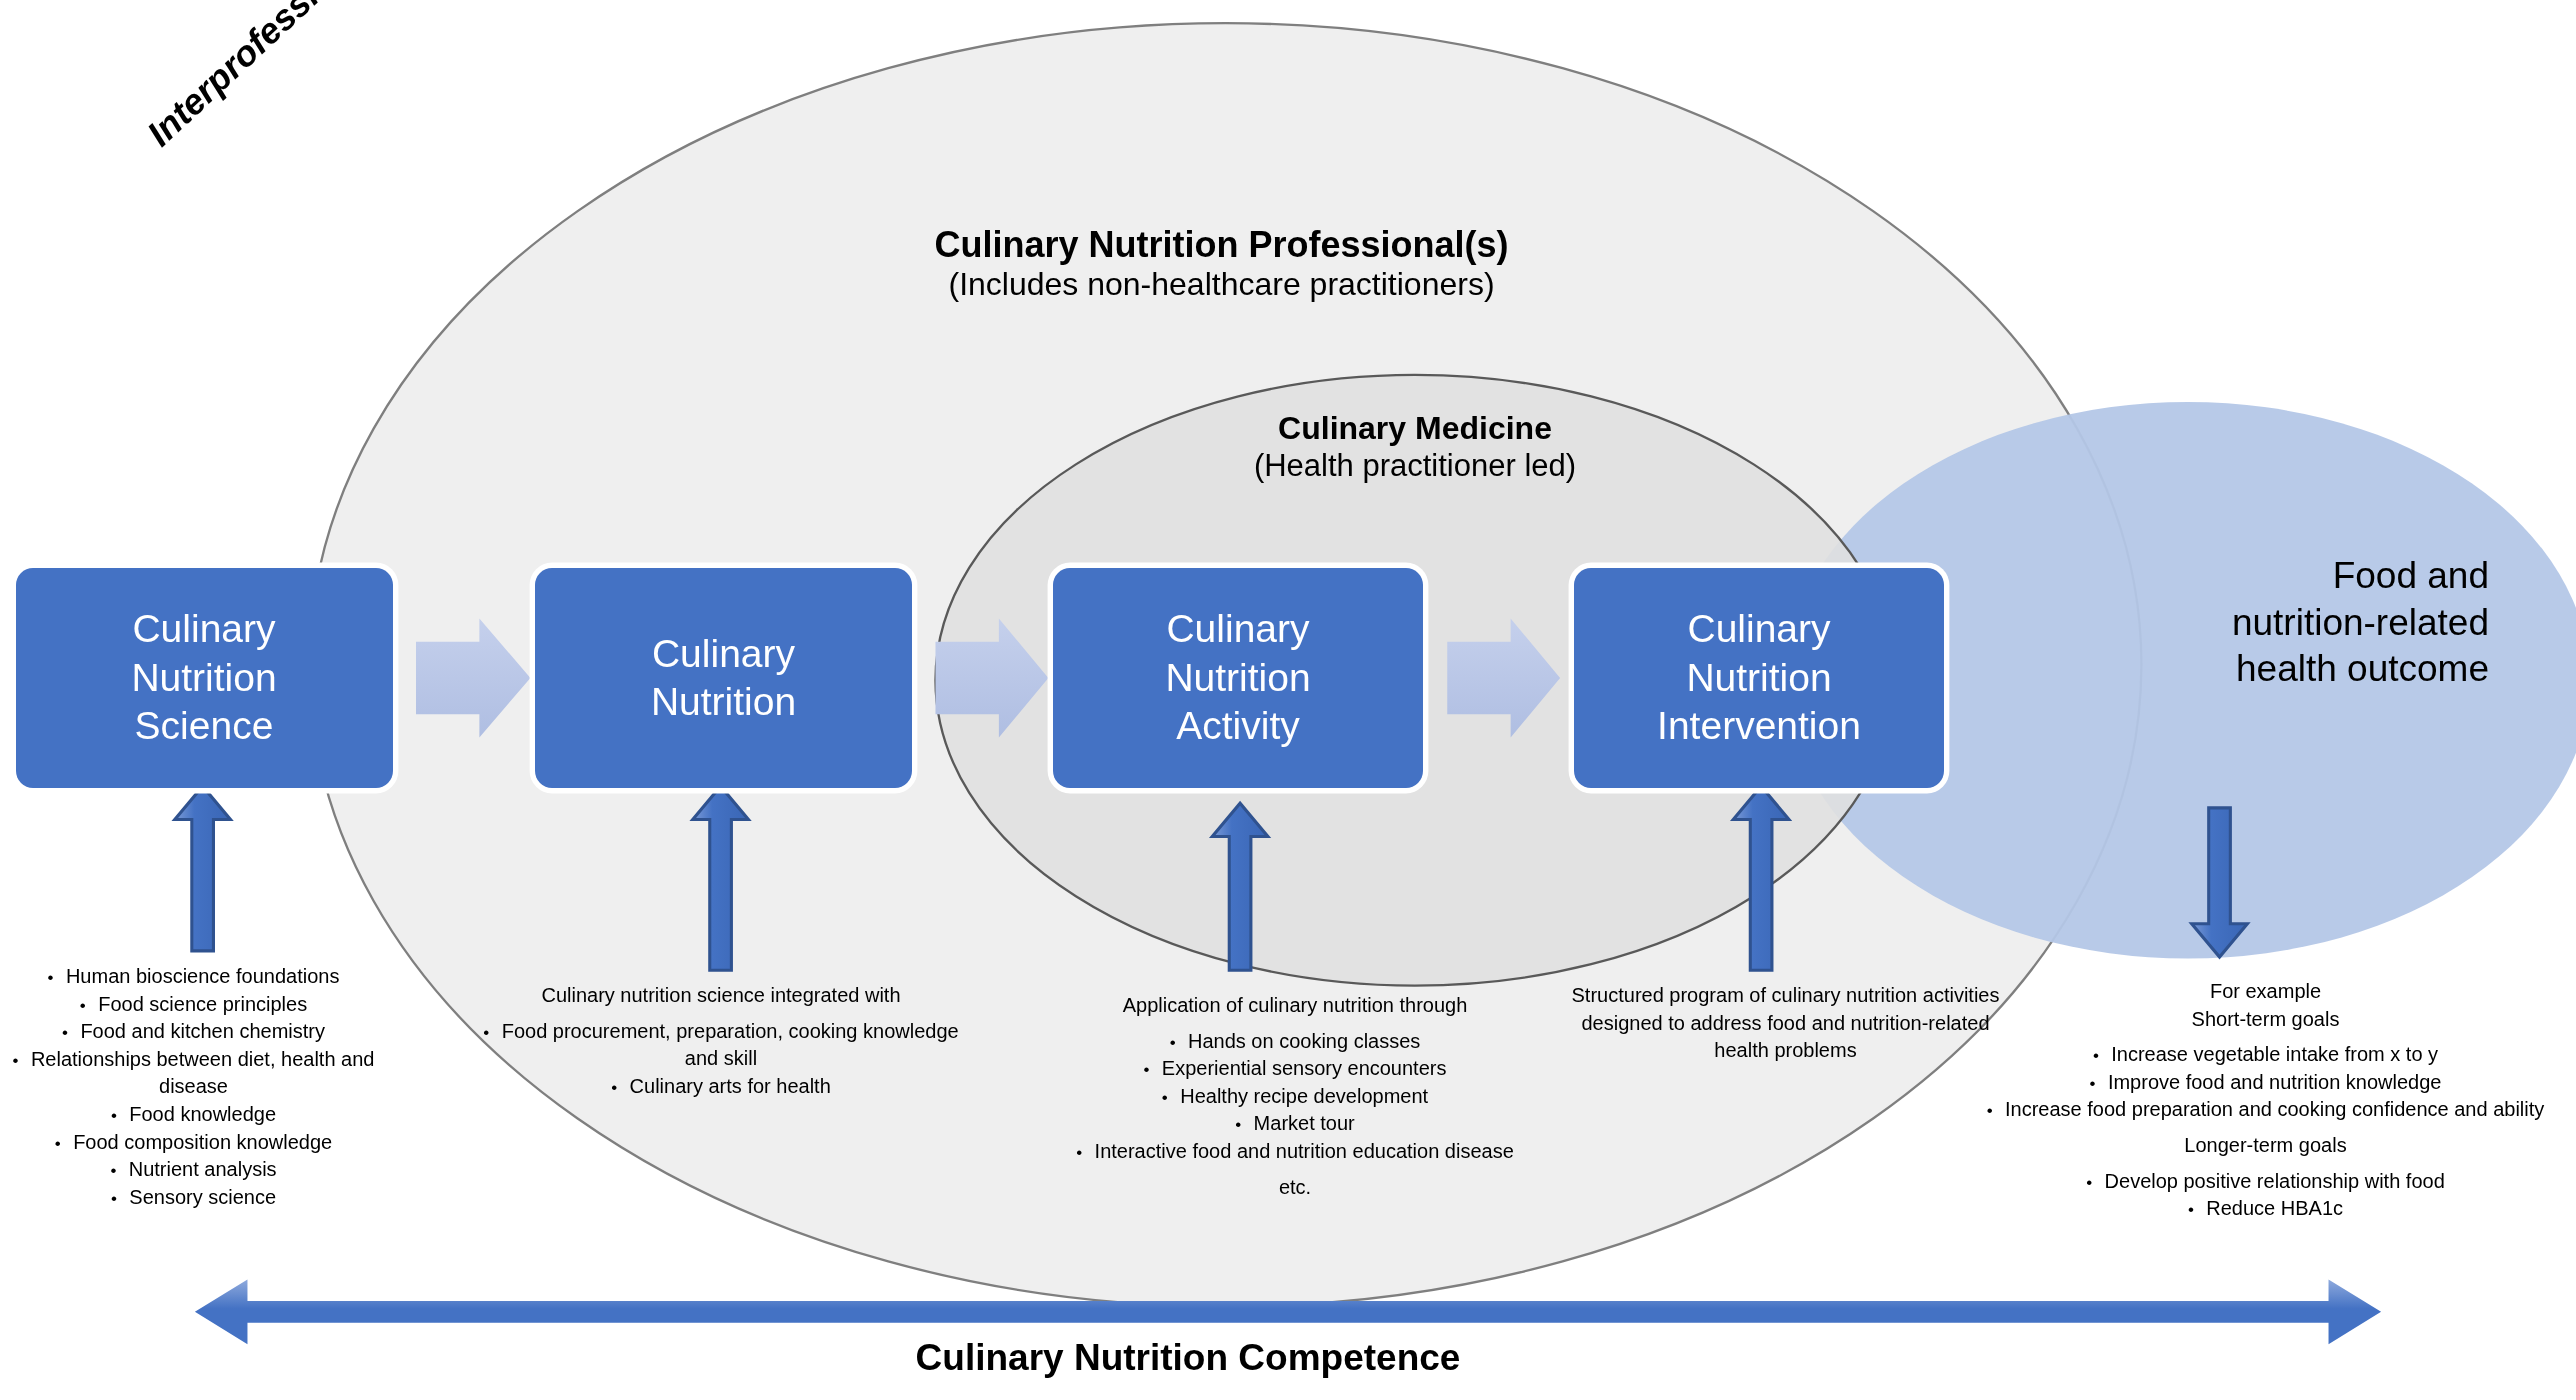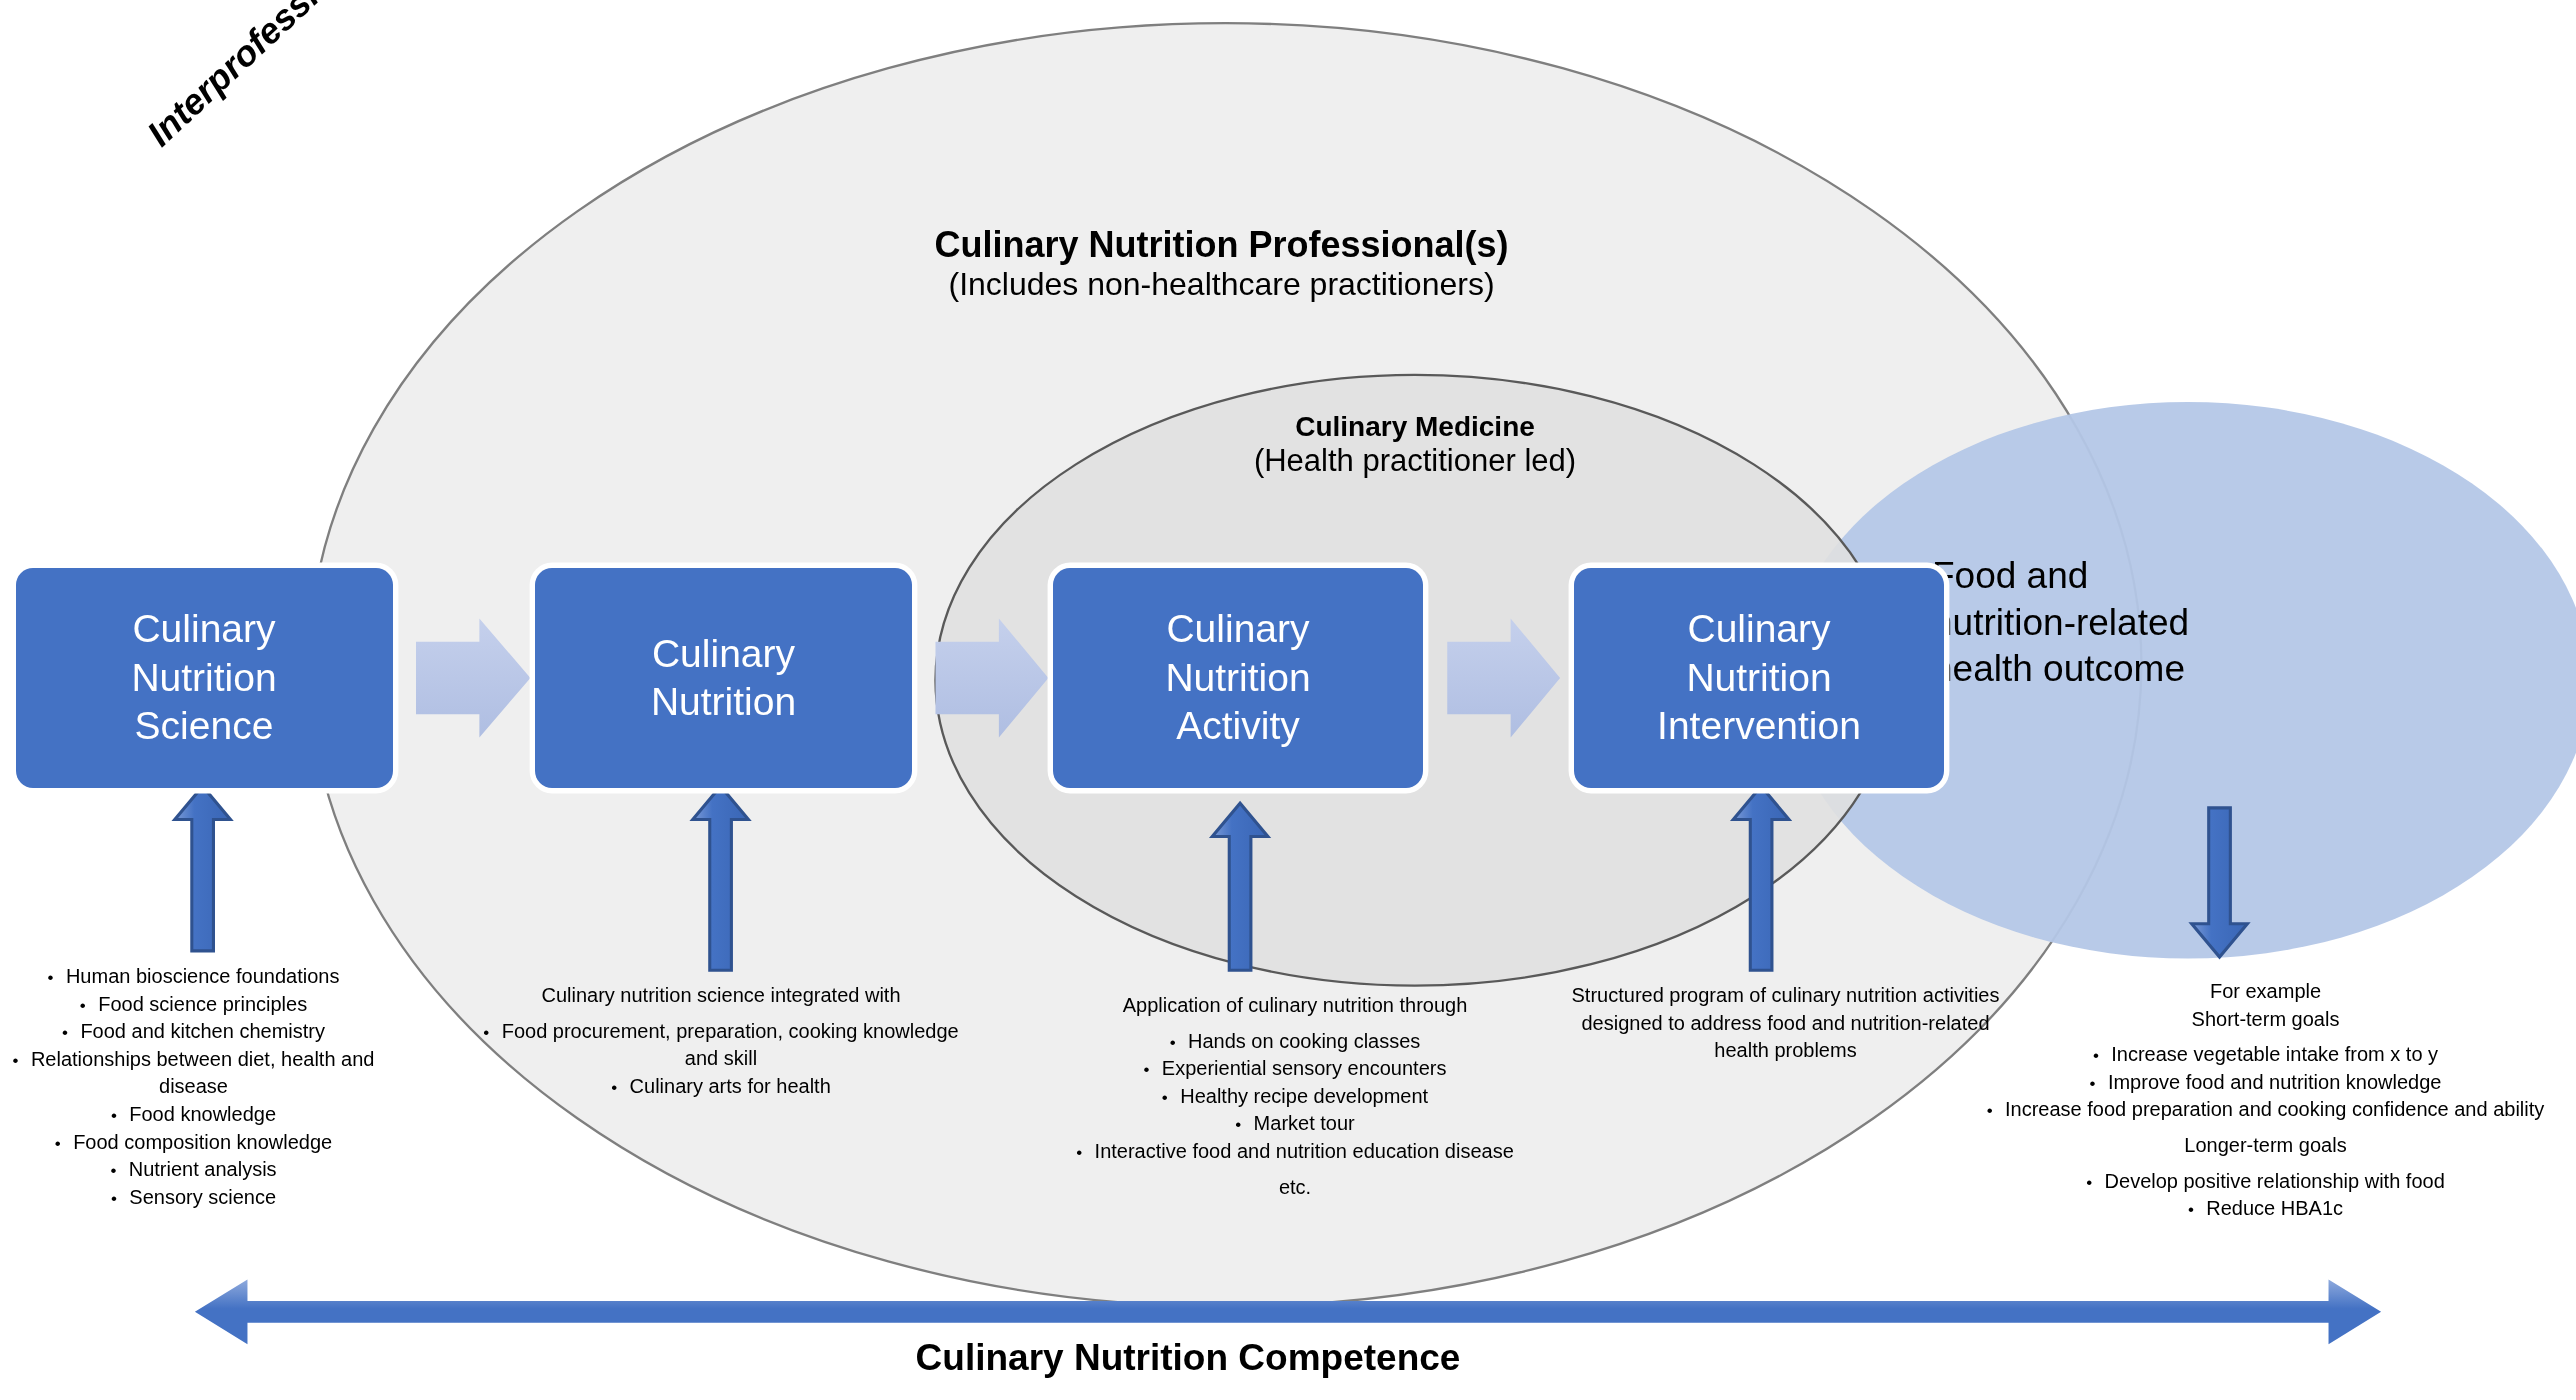--- a/index.html
+++ b/index.html
@@ -33,26 +33,26 @@
   .ellipse-title {
     text-align: center;
     font-weight: bold;
     line-height: 1.18;
   }
   .ellipse-title .main { font-size: 36px; display: block; }
   .ellipse-title .sub  { font-size: 32px; display: block; font-weight: normal; }
 
   #cnp-title { left: 665px; top: 224px; width: 1113px; }
   #cm-title  { left: 1067px; top: 410px; width: 696px; }
-  #cm-title .main { font-size: 28px; }
+  #cm-title .main { font-size: 32px; }
   #cm-title .sub  { font-size: 31px; }
 
   #outcome-label {
-    left: 1932px; top: 553px; width: 510px;
-    text-align: left;
+    left: 1979px; top: 553px; width: 510px;
+    text-align: right;
     font-size: 37px;
     line-height: 1.26;
   }
 
   
   .proc-box {
     position: absolute;
     background: #4472C4;
     color: #ffffff;
     border-radius: 17px;

